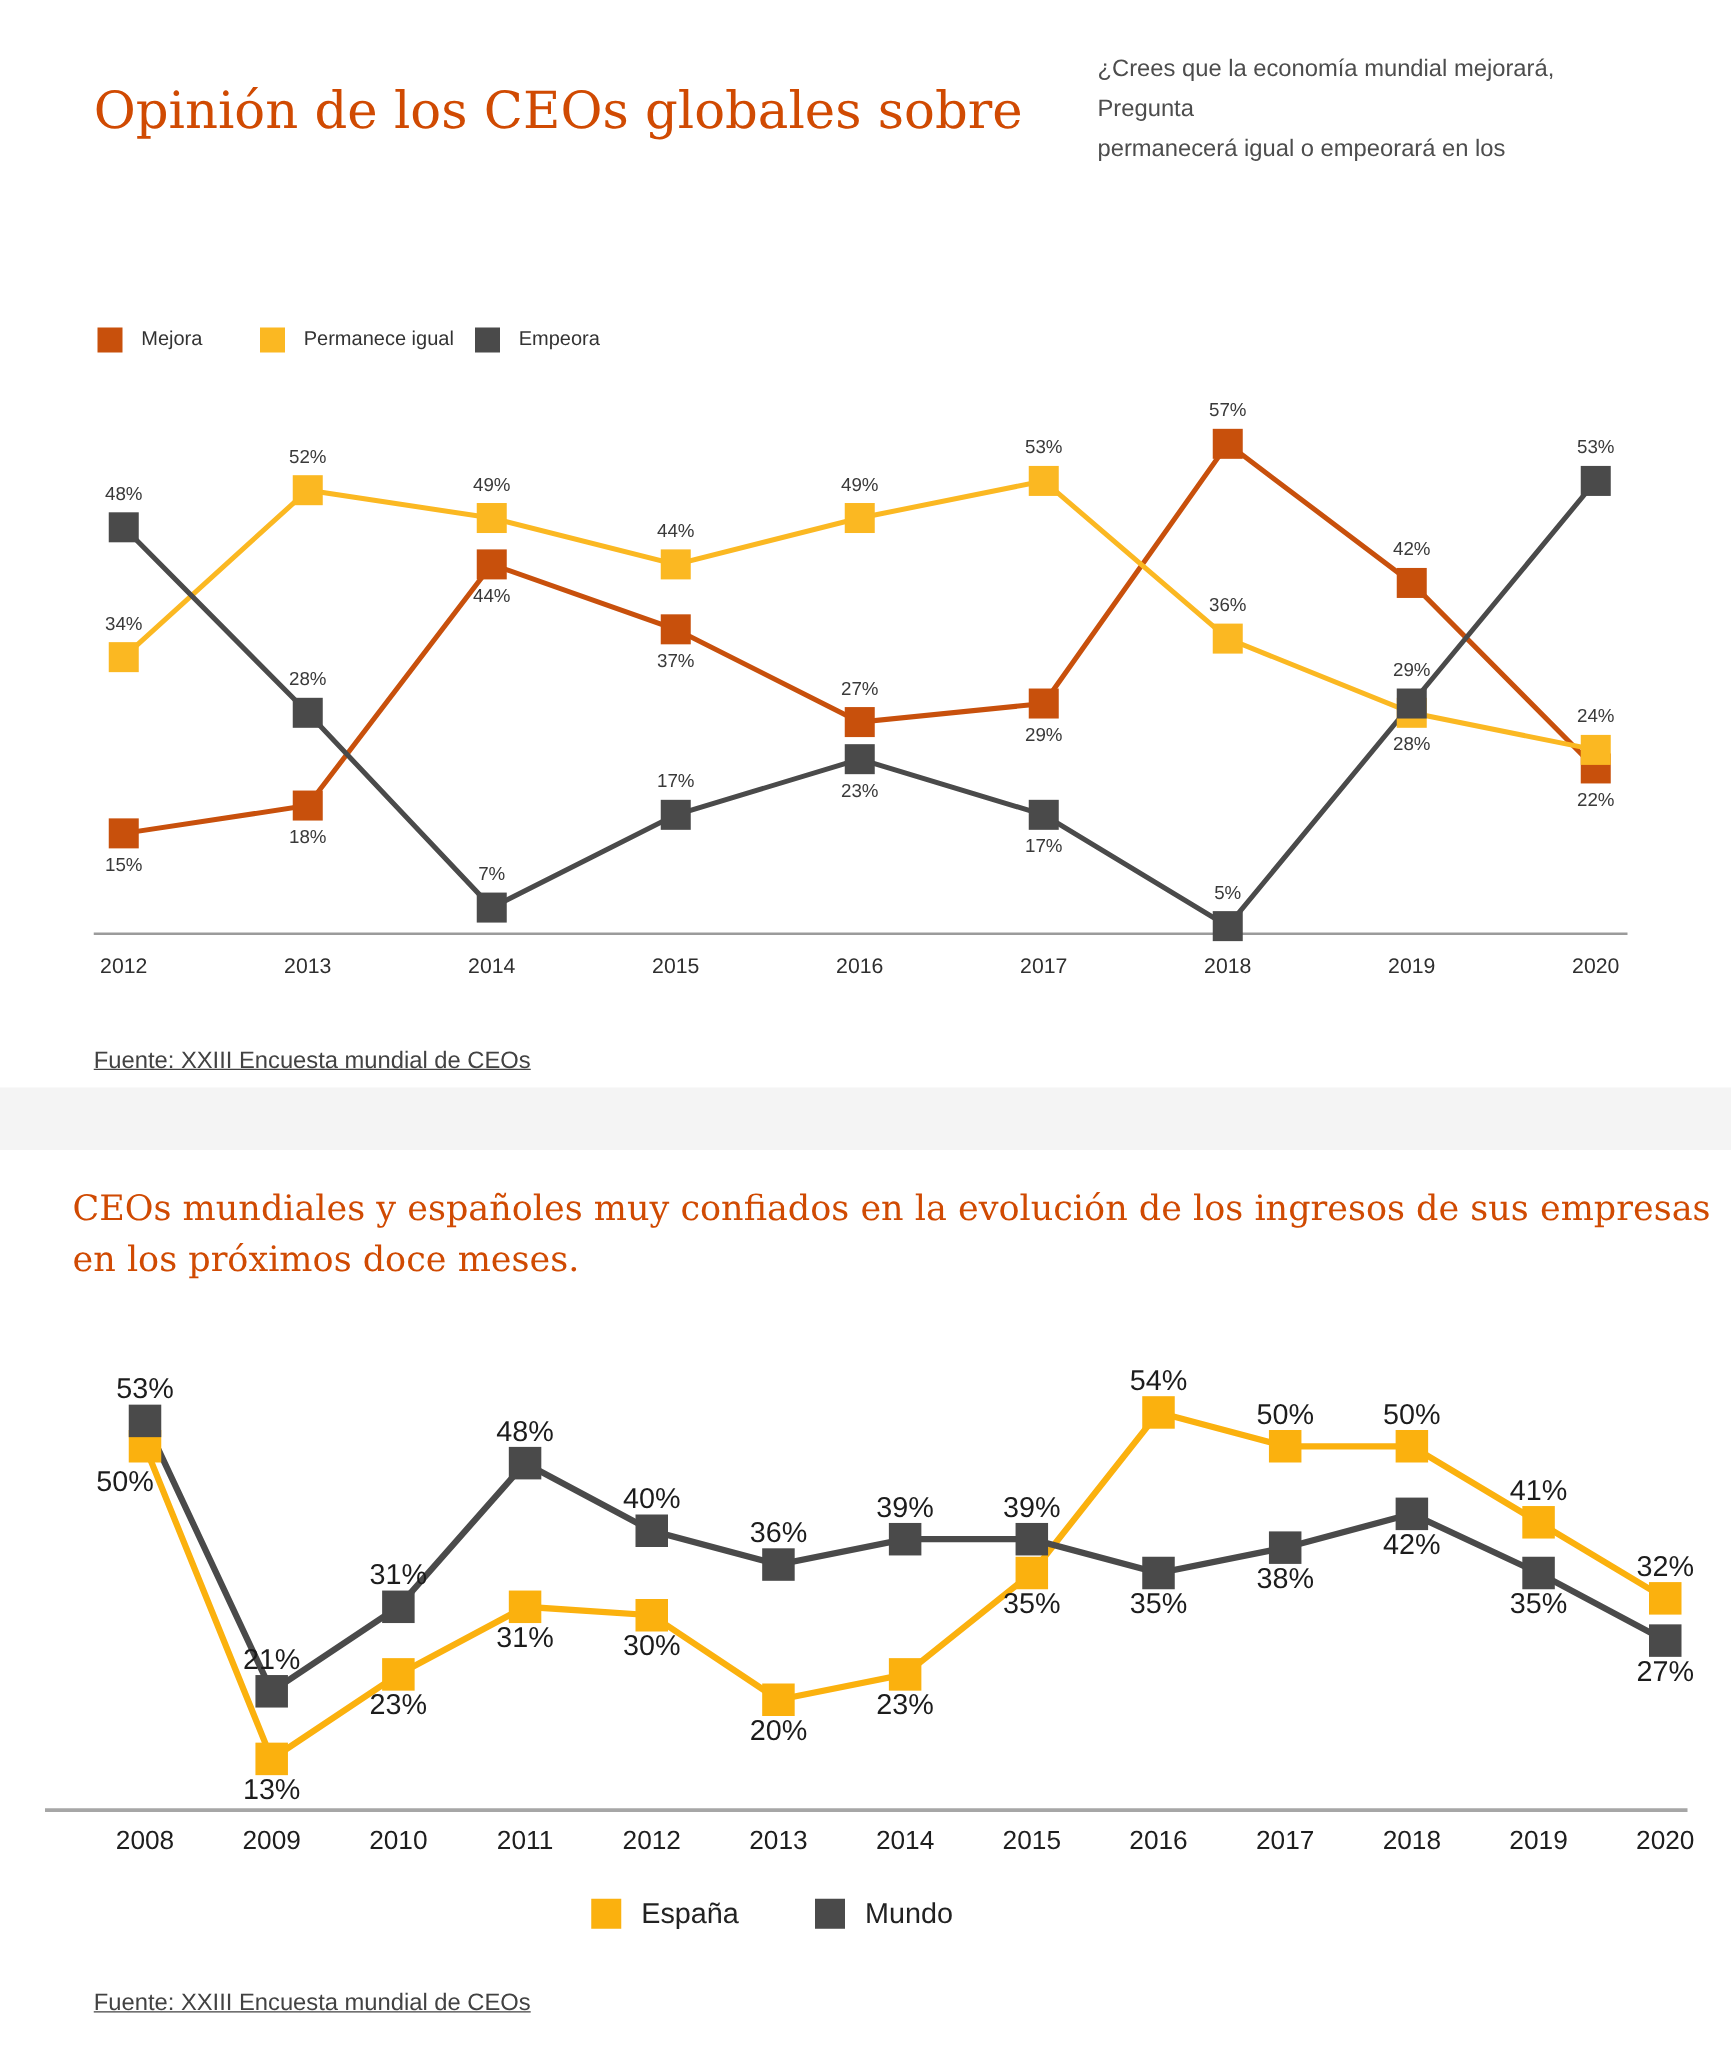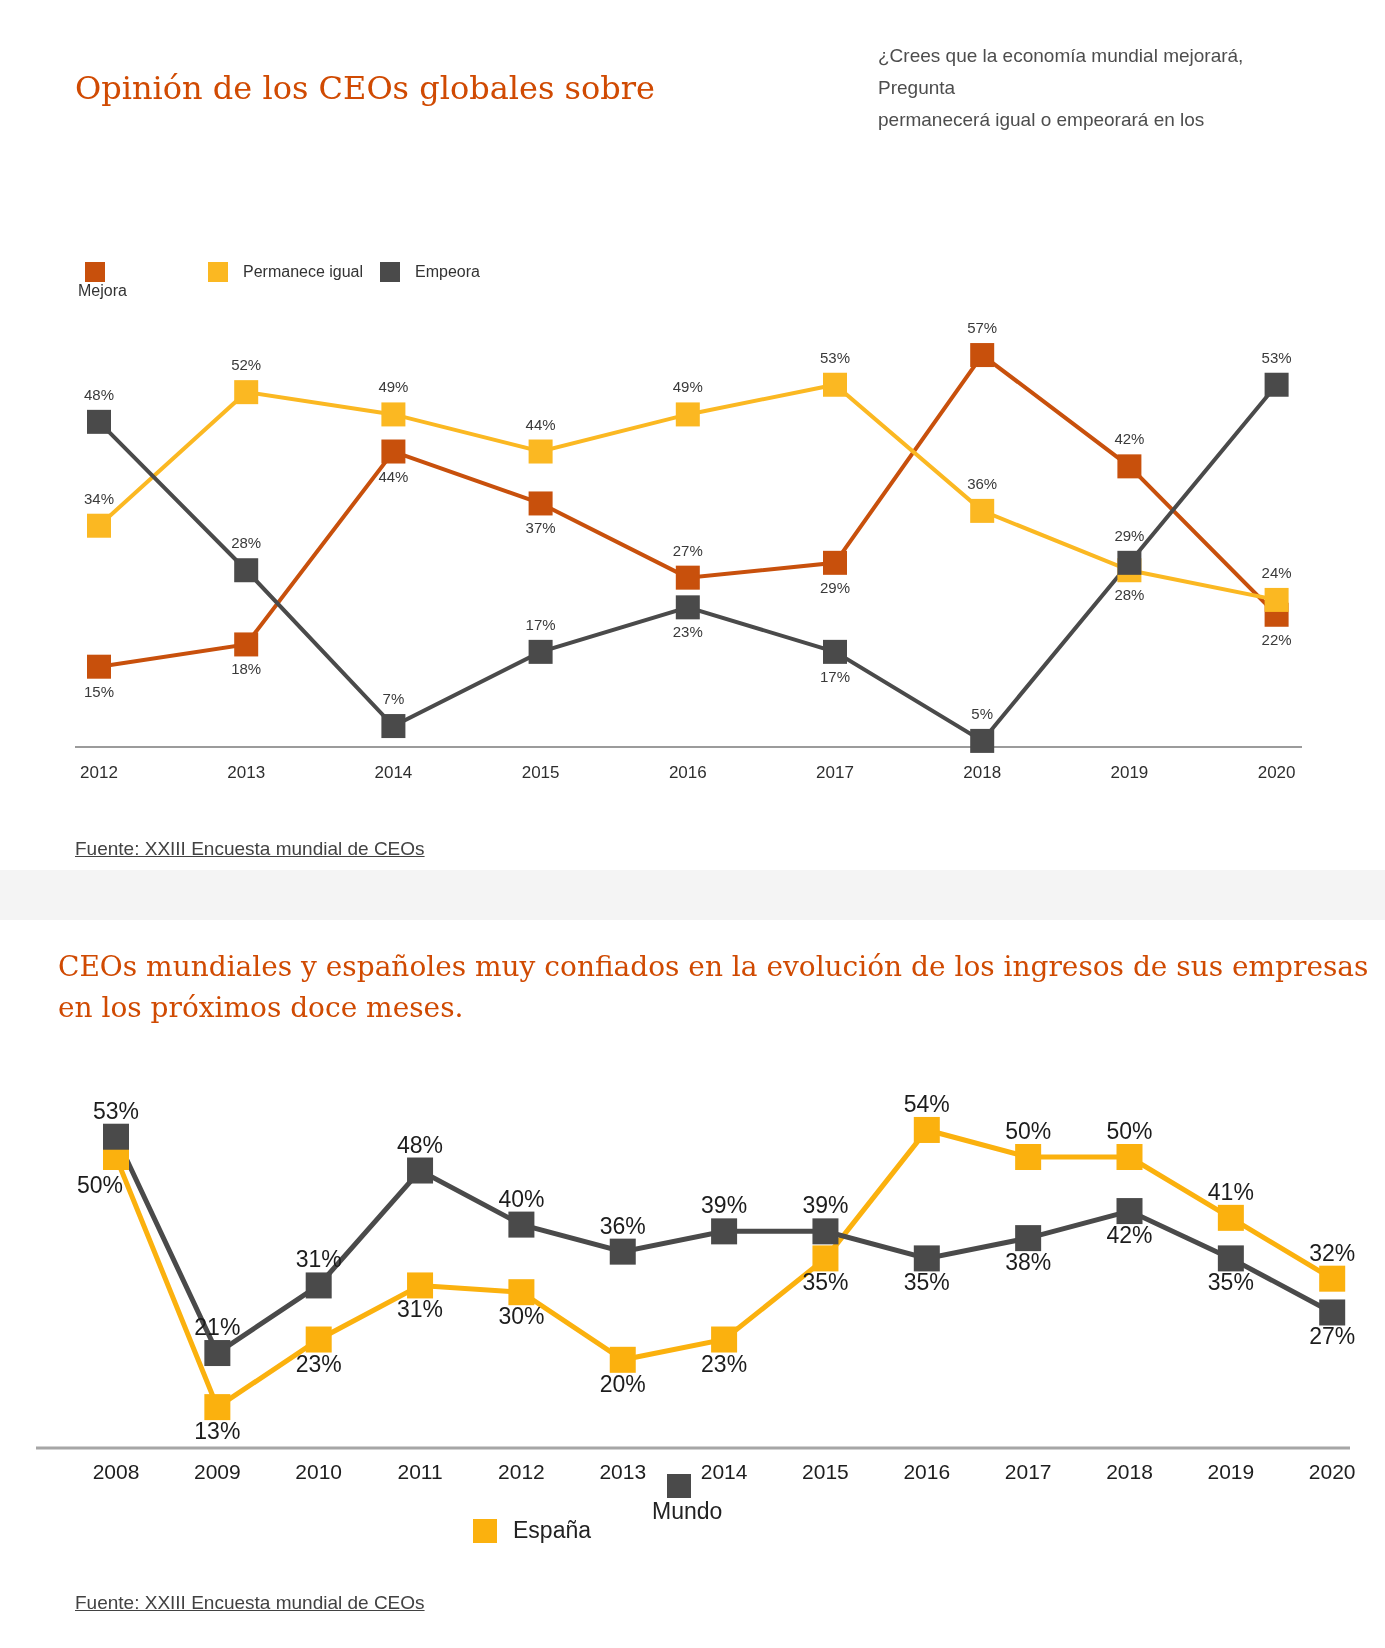--- a/index.html
+++ b/index.html
@@ -1,21 +1,21 @@
 <!DOCTYPE html>
 <html><head>
 <meta charset="utf-8">
 <style>
   html,body{margin:0;padding:0;background:#ffffff;}
   body{font-family:"Liberation Sans", sans-serif;}
   .page{position:relative;width:1385px;height:1648px;background:#ffffff;overflow:hidden;}
 
   .title-1{position:absolute;left:75px;top:66px;margin:0;
     font-family:"DejaVu Serif", serif;font-weight:400;
-    font-size:32px;line-height:45px;color:#D04A02;}
+    font-size:41px;line-height:45px;color:#D04A02;}
   .question{position:absolute;left:878px;top:40px;
     font-size:19px;line-height:32px;color:#4D4D4D;}
   .legend-abs{position:absolute;left:0;top:0;width:100%;height:0;}
   .legend-item{position:absolute;display:flex;align-items:center;white-space:nowrap;}
   .legend-item .sw1{width:20px;height:20px;margin-right:15px;flex:0 0 auto;}
   .legend-item .sw2{width:24px;height:24px;margin-right:16px;flex:0 0 auto;}
   .legend-item .lab1{font-size:16px;color:#333333;}
   .legend-item .lab2{font-size:23px;color:#222222;}
   .chart-svg{position:absolute;left:0;display:block;}
   #chart1{top:295px;}
@@ -42,21 +42,21 @@
   <section>
     <h1 class="title-1"><span>Opinión de los CEOs globales sobre</span><br></h1>
 
     <div class="question">
       <div>¿Crees que la economía mundial mejorará,</div>
       <div>Pregunta</div>
       <div>permanecerá igual o empeorará en los</div>
     </div>
 
     <div class="legend-abs" id="legend1">
-        <div class="legend-item" style="left: 78px; top: 262px; flex-direction: column;">
+        <div class="legend-item" style="left: 78px; top: 262px;">
           <span class="sw1" style="background: rgb(200, 80, 12);"></span>
           <span class="lab1">Mejora</span>
         </div>
         <div class="legend-item" style="left: 196px; top: 262px; padding-left: 12px;">
           <span class="sw1" style="background: rgb(251, 184, 34);"></span>
           <span class="lab1">Permanece igual</span>
         </div>
         <div class="legend-item" style="left: 380px; top: 262px;">
           <span class="sw1" style="background: rgb(74, 74, 74);"></span>
           <span class="lab1">Empeora</span>
@@ -210,21 +210,21 @@
         <text x="1129.5" y="444" text-anchor="middle" class="year2">2018</text>
         <text x="1230.85" y="444" text-anchor="middle" class="year2">2019</text>
         <text x="1332.1999999999998" y="444" text-anchor="middle" class="year2">2020</text>
       </svg>
 
     <div class="legend-abs" id="legend2">
         <div class="legend-item" style="left: 473px; top: 1517px;">
           <span class="sw2" style="background: rgb(251, 177, 14);"></span>
           <span class="lab2">España</span>
         </div>
-        <div class="legend-item" style="left: 652px; top: 1474px; flex-direction: column;">
+        <div class="legend-item" style="left: 652px; top: 1517px;">
           <span class="sw2" style="background: rgb(74, 74, 74);"></span>
           <span class="lab2">Mundo</span>
         </div>
       </div>
 
     <div class="fuente" id="fuente2">Fuente: XXIII Encuesta mundial de CEOs</div>
   </section>
 
 </div>
 

